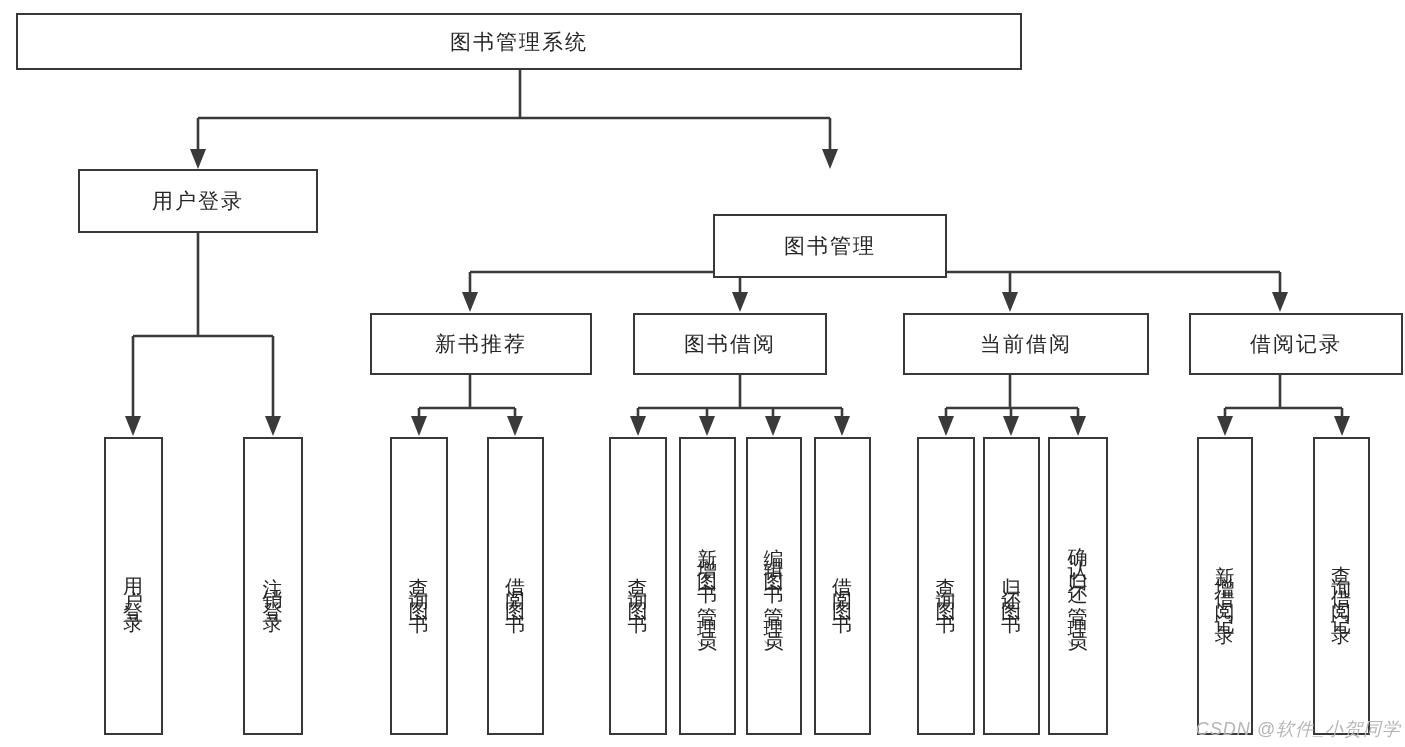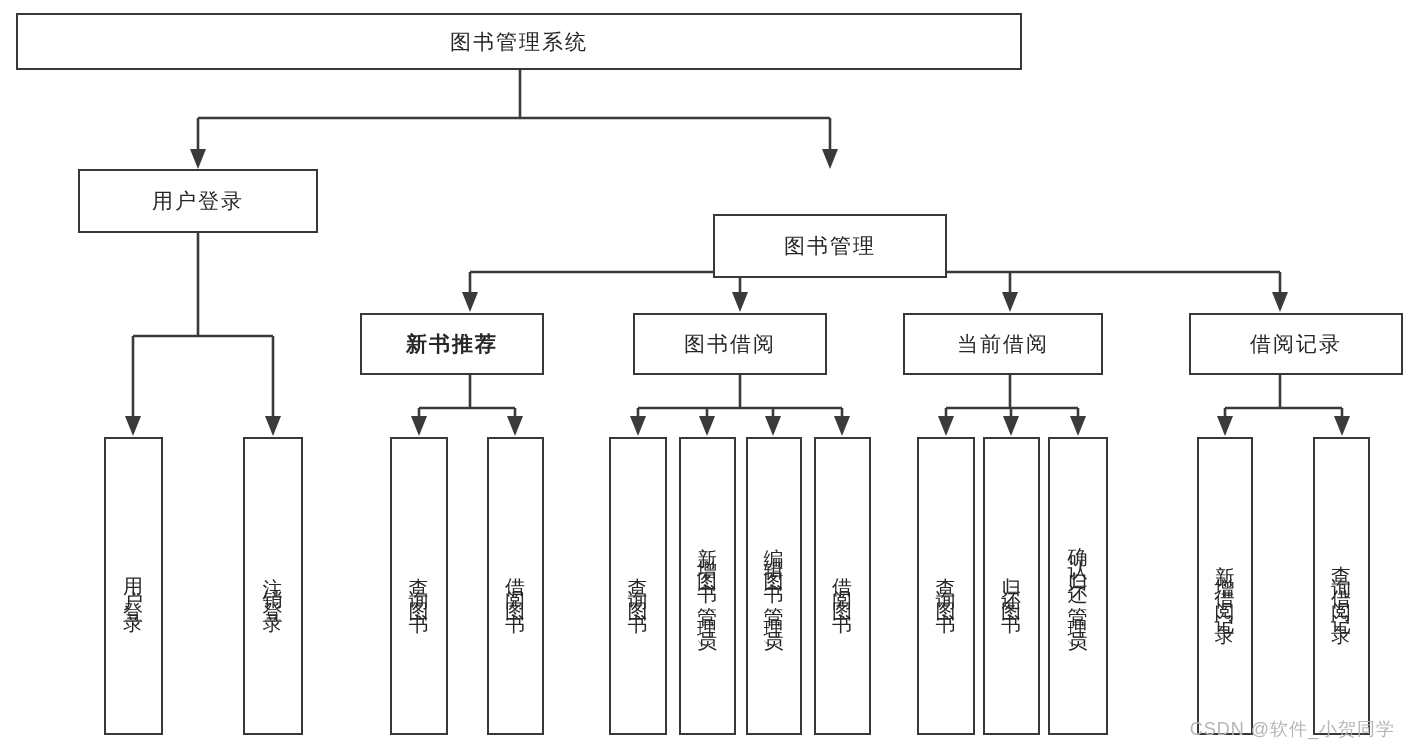--- a/index.html
+++ b/index.html
@@ -12,22 +12,22 @@
     position:absolute; box-sizing:border-box; background:#ffffff;
     border:2px solid #383838; display:flex; align-items:center; justify-content:center;
     color:#262626;
   }
   .node.h { font-size:21px; letter-spacing:2px; }
   .node.v .label {
     writing-mode:vertical-rl; text-orientation:mixed;
     font-size:20px; letter-spacing:12px; line-height:1.1; white-space:nowrap;
   }
   .watermark {
-    position:absolute; right:10px; bottom:6px; font-size:18px;
-    color:#b5b5b5; letter-spacing:1px; pointer-events:none;
+    position:absolute; right:4px; bottom:6px; font-size:18px;
+    color:#b5b5b5; letter-spacing:1px; pointer-events:none;font-style:italic;
   }
 </style>
 </head>
 <body>
 
 <div class="canvas">
 
   <svg class="wires" width="1405" height="747" viewBox="0 0 1405 747">
     <g stroke="#3a3a3a" stroke-width="2.6" fill="none">
       <path d="M520 69 V118 M198 118 H830 M198 118 V150 M830 118 V150"></path>
@@ -65,27 +65,27 @@
     <span class="label">图书管理系统</span>
   </div>
 
   <div class="node h" style="left:78px; top:169px; width:240px; height:64px;">
     <span class="label">用户登录</span>
   </div>
   <div class="node h" style="left:713px; top:170px; width:234px; height:64px;margin-top:44px;">
     <span class="label">图书管理</span>
   </div>
 
-  <div class="node h" style="left:360px; top:313px; width:184px; height:62px;font-weight:bold;">
+  <div class="node h" style="left:370px; top:313px; width:222px; height:62px;">
     <span class="label">新书推荐</span>
   </div>
   <div class="node h" style="left:633px; top:313px; width:194px; height:62px;">
     <span class="label">图书借阅</span>
   </div>
-  <div class="node h" style="left:903px; top:313px; width:200px; height:62px;">
+  <div class="node h" style="left:903px; top:313px; width:246px; height:62px;">
     <span class="label">当前借阅</span>
   </div>
   <div class="node h" style="left:1173px; top:313px; width:214px; height:62px;margin-left:16px;">
     <span class="label">借阅记录</span>
   </div>
 
   <div class="node v" style="left:104px; top:437px; width:59px; height:298px;">
     <span class="label">用户登录</span>
   </div>
   <div class="node v" style="left:243px; top:437px; width:60px; height:298px;">

